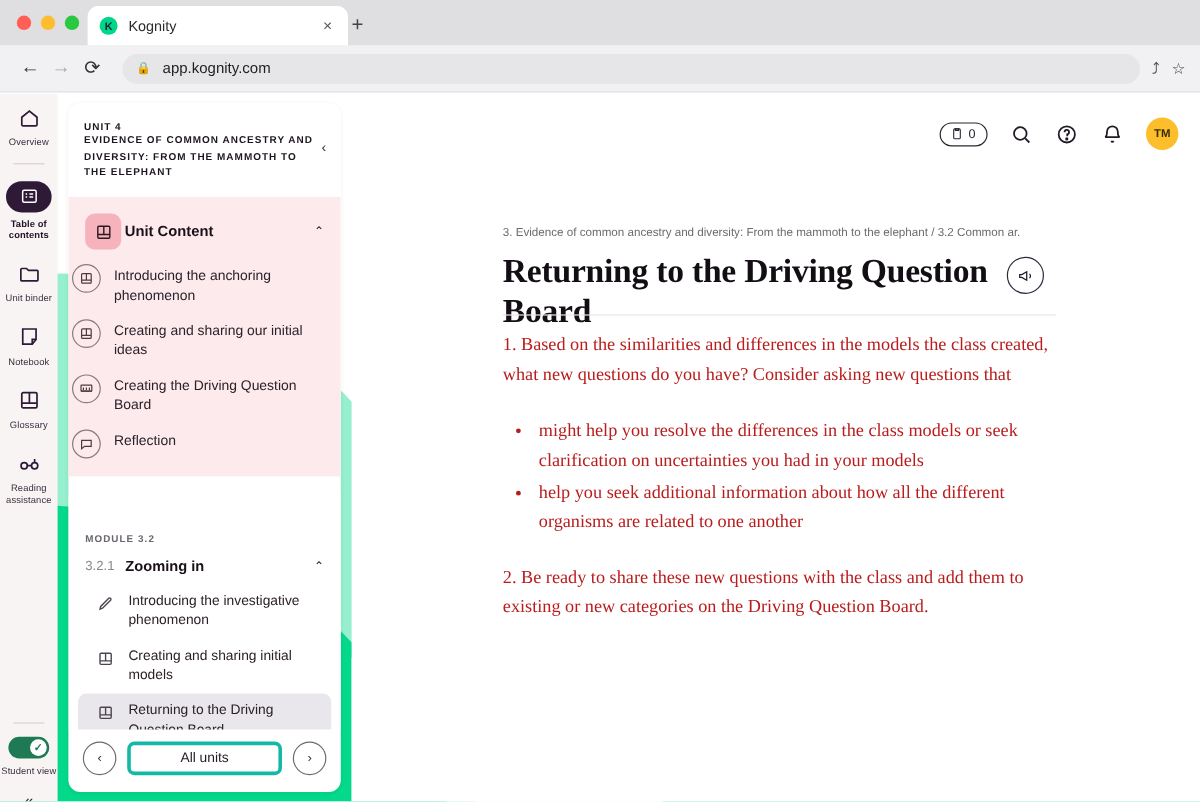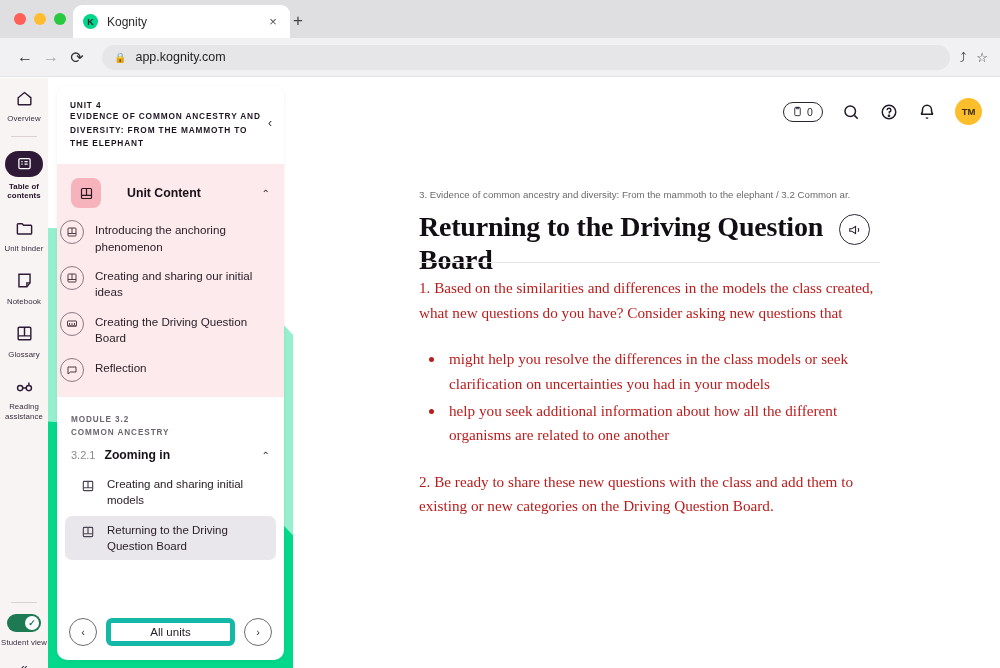--- a/index.html
+++ b/index.html
@@ -106,57 +106,57 @@
   }
   .toc-head { padding:14px 12px 13px 13px; display:flex; gap:6px; background:#ffffff; }
   .toc-head-txt { flex:1 1 auto; }
   .unit-k { font-size:8.3px; font-weight:bold; letter-spacing:.85px; color:#1d1420; }
   .unit-t { font-size:8.3px; font-weight:bold; letter-spacing:.85px; color:#1d1420;
     line-height:1.65; text-transform:uppercase; }
   .toc-collapse { font-size:12px; color:#333; padding-top:16px; cursor:pointer; }
   .toc-scroll { flex:1 1 auto; overflow:hidden; }
 
   .sect-pink { background:#FCEAEC; padding:8px 0 10px; }
-  .sect-row { display:flex; align-items:center; gap:26px; padding:6px 14px; cursor:pointer; }
+  .sect-row { display:flex; align-items:center; gap:3px; padding:6px 14px; cursor:pointer; }
   .sect-badge {
     width:30px;height:30px;border-radius:8px;background:#F6B3BC;
     display:flex;align-items:center;justify-content:center;color:#2a1a20;flex:0 0 auto;
   }
   .sect-badge svg{width:15px;height:15px;}
   .sect-name { flex:1 1 auto; font-size:12.3px; font-weight:bold; color:#1a1118; }
   .chev { font-size:10px; color:#33242c; }
   .toc-li { display:flex; align-items:flex-start; gap:11px; padding:5px 3px; cursor:pointer; }
   .circ-ico {
     width:24px;height:24px;border-radius:50%;border:1px solid #8a7a80;
     display:flex;align-items:center;justify-content:center;color:#4b3a40;flex:0 0 auto;margin-top:1px;
   }
   .circ-ico svg{width:12px;height:12px;}
   .toc-li-lbl { font-size:11.6px; line-height:1.42; color:#2b2129; padding-top:3px; }
 
-  .sect-white { background:#ffffff; padding:16px 0 8px; }
+  .sect-white { background:#ffffff; padding:32px 0 8px;margin-top:14px; }
   .mod-k { font-size:8.2px; font-weight:bold; letter-spacing:.9px; color:#6c6470; padding:0 14px; line-height:1.6; }
   .mod-row { display:flex; align-items:center; gap:9px; padding:9px 14px 7px; cursor:pointer; }
   .mod-num { font-size:11px; color:#8a8a8a; flex:0 0 auto; }
   .mod-name { flex:1 1 auto; font-size:12.2px; font-weight:bold; color:#1a1118; }
   .sub-li { display:flex; align-items:flex-start; gap:10px; padding:6px 12px 6px 14px;
     border-radius:7px; margin:1px 8px; cursor:pointer; }
   .sub-li.active { background:#e9e7ec; }
   .sub-ico { width:18px;height:18px;display:flex;align-items:center;justify-content:center;
     color:#4b4450;flex:0 0 auto;margin-top:1px; }
   .sub-ico svg{width:14px;height:14px;}
   .sub-lbl { font-size:11.5px; line-height:1.42; color:#2b2129; }
 
   .toc-foot { display:flex; align-items:center; gap:9px; padding:10px 12px 14px; background:transparent; }
   .round-btn {
     width:28px;height:28px;border-radius:50%;border:1px solid #6f6a72;background:transparent;
     display:flex;align-items:center;justify-content:center;font-size:11px;color:#32303a;
     cursor:pointer;flex:0 0 auto;
   }
   .allunits {
-    flex:1 1 auto; height:28px; border:5px solid #14b8a6; border-radius:6px;
+    flex:1 1 auto; height:28px; border:3px solid #14b8a6; border-radius:6px;
     display:flex; align-items:center; justify-content:center;
     font-size:11.5px; color:#241b28; background:transparent; cursor:pointer;text-align:right;
   }
 
   
   .main { position:absolute; left:293px; top:0; width:707px; height:590px; background:#ffffff; z-index:2; }
   .topbar { position:absolute; right:18px; top:20px; display:flex; align-items:center; gap:18px; }
   .note-pill {
     height:20px; min-width:40px; border:1px solid #2b2430; border-radius:10px;
     display:flex; align-items:center; gap:4px; padding:0 8px; cursor:pointer;
@@ -408,30 +408,37 @@
               <svg viewBox="0 0 24 24" fill="none" stroke="currentColor" stroke-width="2">
                   <path d="M4 6h16v10H9l-5 4z"></path>
                 </svg>
             </div>
             <div class="toc-li-lbl">Reflection</div>
           </div>
         </div>
 
         <div class="sect-white">
           <div class="mod-k">MODULE 3.2</div>
-          <div class="mod-k">COMMON ANCESTRY</div>
           <div class="mod-row">
             <div class="mod-num">3.2.1</div>
             <div class="mod-name">Zooming in</div>
             <div class="chev">⌃</div>
           </div>
 
           <div class="sub-li">
             <div class="sub-ico">
               <svg viewBox="0 0 24 24" fill="none" stroke="currentColor" stroke-width="2">
+                  <path d="M4 20l1-4L16.5 4.5a1.8 1.8 0 0 1 2.6 2.6L7.6 18.6z"></path>
+                </svg>
+            </div>
+            <div class="sub-lbl">Introducing the investigative phenomenon</div>
+          </div>
+          <div class="sub-li">
+            <div class="sub-ico">
+              <svg viewBox="0 0 24 24" fill="none" stroke="currentColor" stroke-width="2">
                   <rect x="4" y="4" width="16" height="16" rx="1.5"></rect>
                   <path d="M4 15h16M12 4v11"></path>
                 </svg>
             </div>
             <div class="sub-lbl">Creating and sharing initial models</div>
           </div>
           <div class="sub-li active">
             <div class="sub-ico">
               <svg viewBox="0 0 24 24" fill="none" stroke="currentColor" stroke-width="2">
                   <rect x="4" y="4" width="16" height="16" rx="1.5"></rect>

